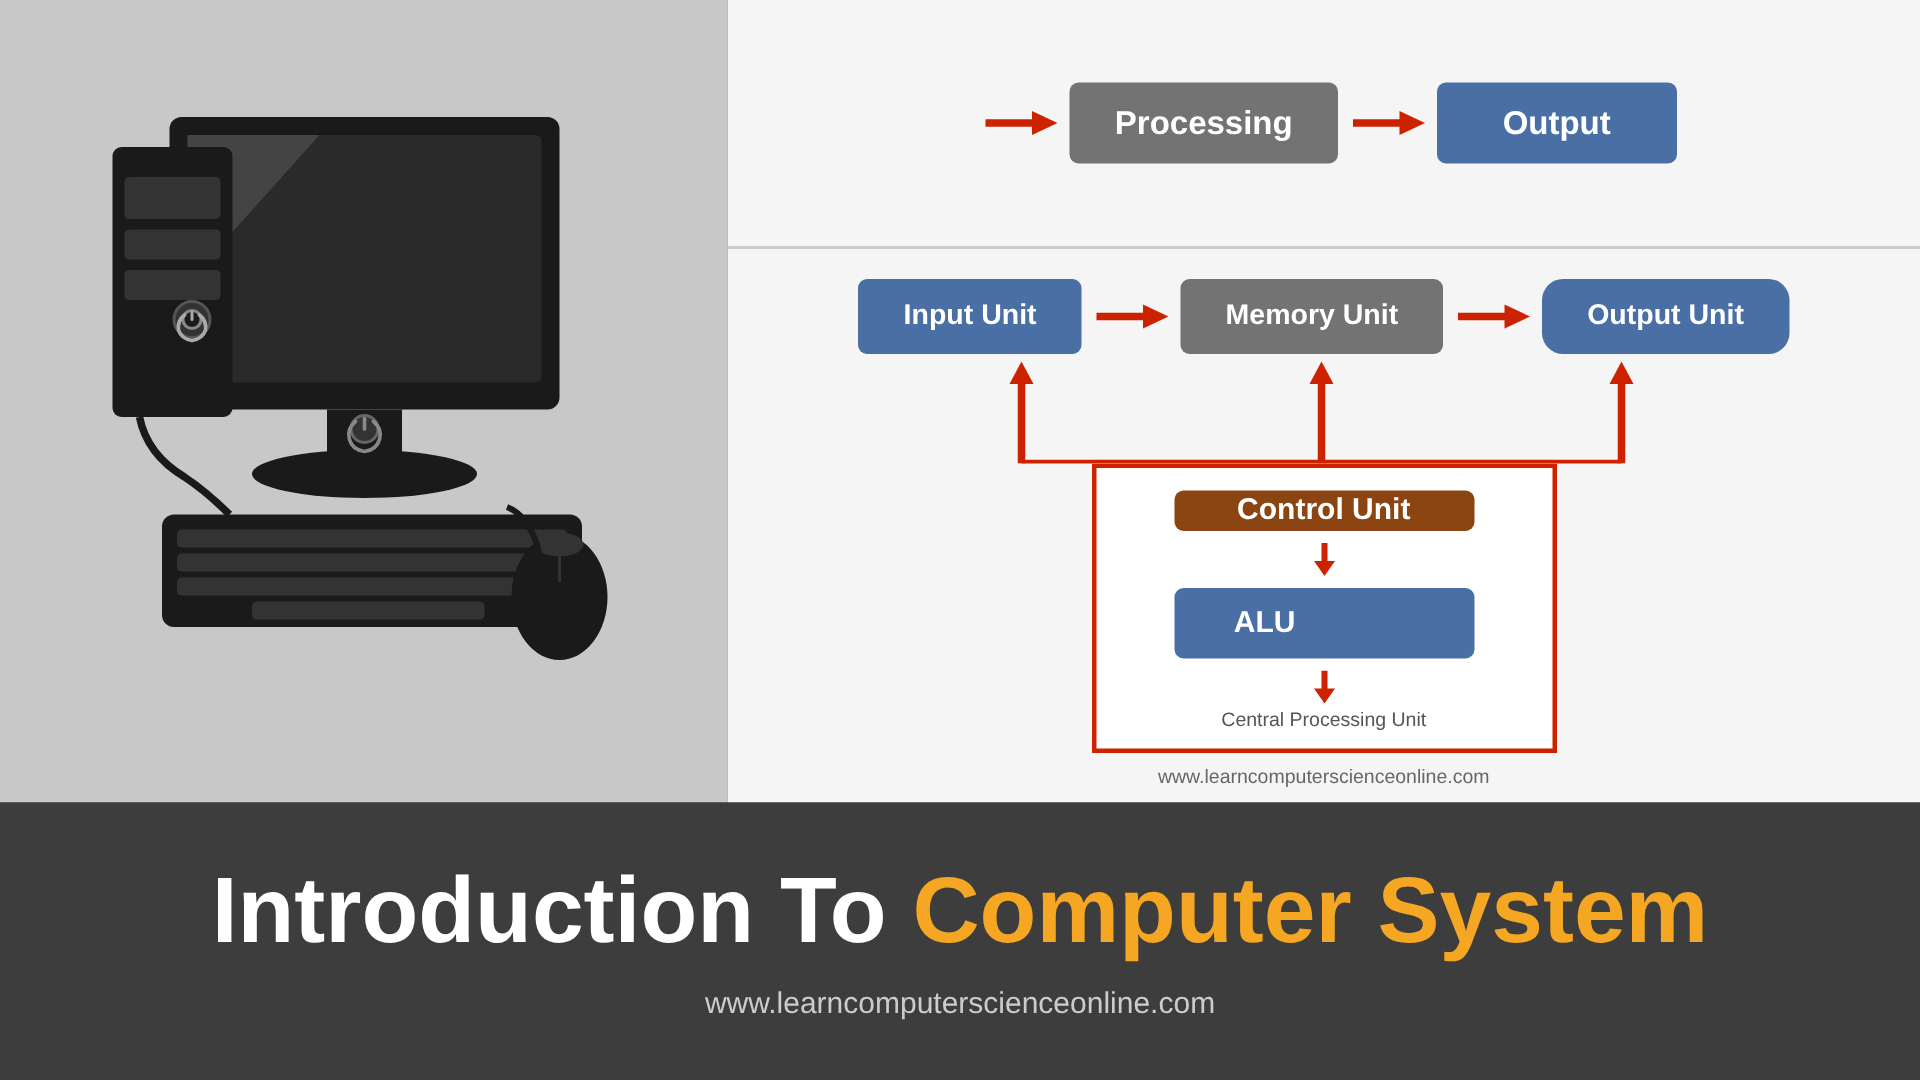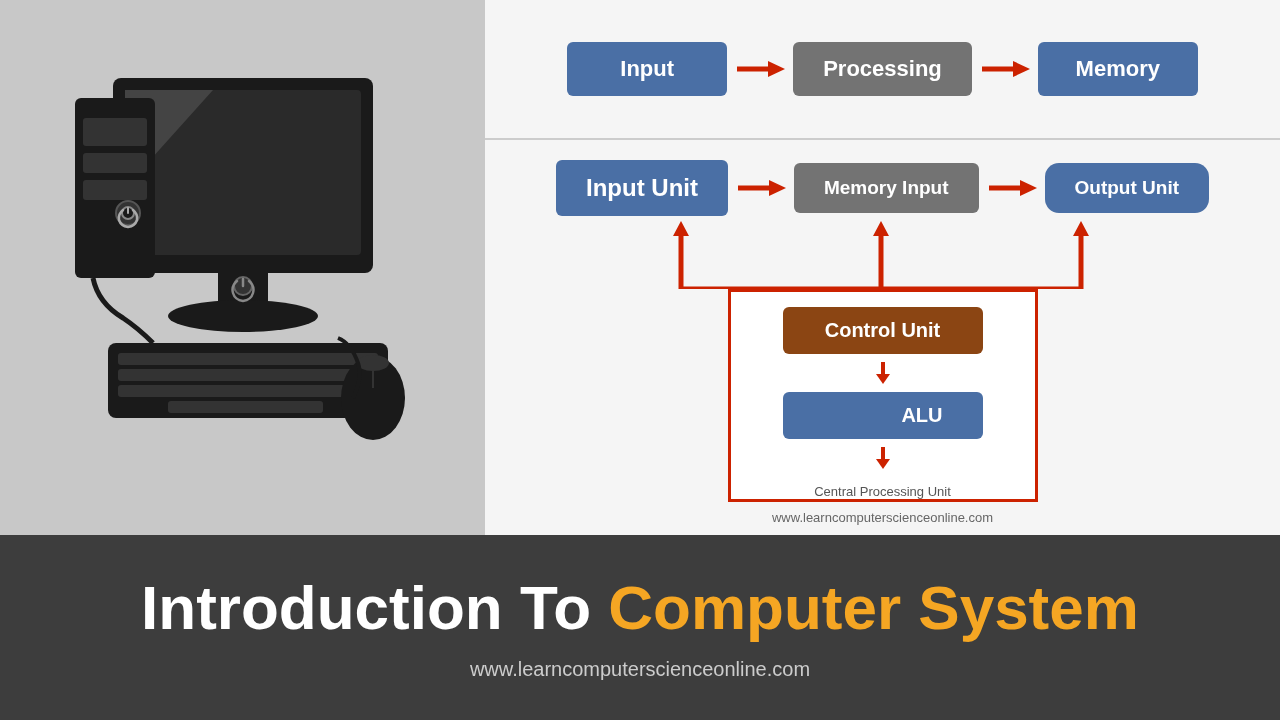--- a/index.html
+++ b/index.html
@@ -99,55 +99,55 @@
 
     .cpu-border {
       border: 3px solid #cc2200;
       padding: 15px 20px 30px 20px;
       background: white;
       position: relative;
     }
 
     .cpu-label {
       position: absolute;
-      bottom: 0;
+      bottom: 12px;
       left: 50%;
       transform: translateX(-50%);
       font-size: 13px;
       color: #555;
       white-space: nowrap;
     }
 
     .cpu-boxes {
       display: flex;
       flex-direction: column;
       align-items: center;
       gap: 8px;
     }
 
     .control-unit {
       background: #8B4513;
       color: white;
-      padding: 12px 40px;
+      padding: 2px 40px;
       border-radius: 6px;
       font-size: 20px;
       font-weight: 600;
       min-width: 200px;
       text-align: center;
     }
 
     .cpu-box-blue {
       background: #4a6fa5;
       color: white;
       padding: 12px 40px;
       border-radius: 6px;
       font-size: 20px;
       font-weight: 600;
       min-width: 200px;
-      text-align: right;
+      text-align: left;
     }
 
     
     .watermark {
       font-size: 13px;
       color: #666;
       text-align: center;
       margin-top: 4px;
     }
 
@@ -244,44 +244,43 @@
         <path d="M100 275 Q85 260 70 250 Q45 235 40 210" stroke="#1a1a1a" stroke-width="5" fill="none"></path>
 
         <path d="M300 330 Q310 310 305 295 Q298 275 285 270" stroke="#1a1a1a" stroke-width="4" fill="none"></path>
       </svg>
     </div>
 
     <div class="right-panel">
 
       <div class="diagram-row">
         <div class="flow-container">
-          <div class="flow-box box-blue">Input</div>
           <svg class="red-arrow-right" viewBox="0 0 50 24">
             <line x1="2" y1="12" x2="36" y2="12" stroke="#cc2200" stroke-width="5"></line>
             <polygon points="33,4 50,12 33,20" fill="#cc2200"></polygon>
           </svg>
           <div class="flow-box box-green">Processing</div>
           <svg class="red-arrow-right" viewBox="0 0 50 24">
             <line x1="2" y1="12" x2="36" y2="12" stroke="#cc2200" stroke-width="5"></line>
             <polygon points="33,4 50,12 33,20" fill="#cc2200"></polygon>
           </svg>
-          <div class="flow-box box-blue">Memory</div>
+          <div class="flow-box box-blue">Output</div>
         </div>
       </div>
 
       <div class="diagram-row" style="border-bottom:none; align-items: flex-start; padding-top: 20px; padding-bottom: 10px;">
         <div class="second-diagram">
 
           <div class="top-flow" style="gap:0; justify-content: center; align-items: center;">
-            <div class="flow-box box-blue" style="font-size:24px; min-width:145px;">Input Unit</div>
+            <div class="flow-box box-blue" style="font-size:19px; min-width:145px;">Input Unit</div>
             <svg class="red-arrow-right" viewBox="0 0 50 24">
               <line x1="2" y1="12" x2="36" y2="12" stroke="#cc2200" stroke-width="5"></line>
               <polygon points="33,4 50,12 33,20" fill="#cc2200"></polygon>
             </svg>
-            <div class="flow-box box-green" style="font-size:19px; min-width:160px;">Memory Input</div>
+            <div class="flow-box box-green" style="font-size:19px; min-width:160px;">Memory Unit</div>
             <svg class="red-arrow-right" viewBox="0 0 50 24">
               <line x1="2" y1="12" x2="36" y2="12" stroke="#cc2200" stroke-width="5"></line>
               <polygon points="33,4 50,12 33,20" fill="#cc2200"></polygon>
             </svg>
             <div class="flow-box box-blue" style="font-size:19px; min-width:145px;border-radius:14px;">Output Unit</div>
           </div>
 
           <svg width="620" height="68" viewBox="0 0 620 68" style="display:block; margin: 0 auto;">
 
             <line x1="108" y1="68" x2="108" y2="12" stroke="#cc2200" stroke-width="5"></line>

